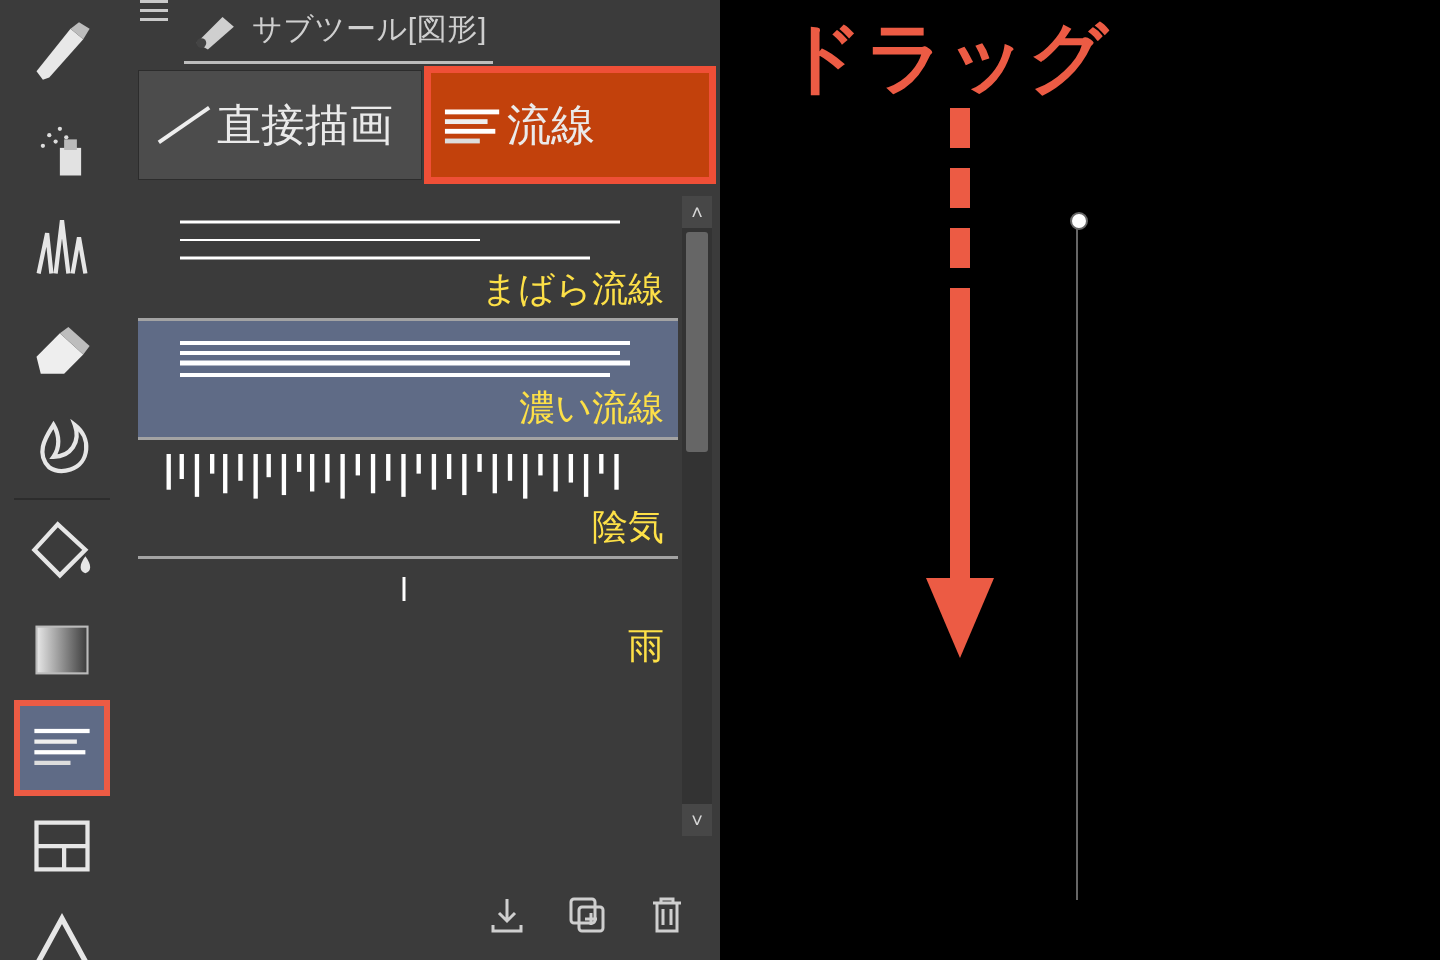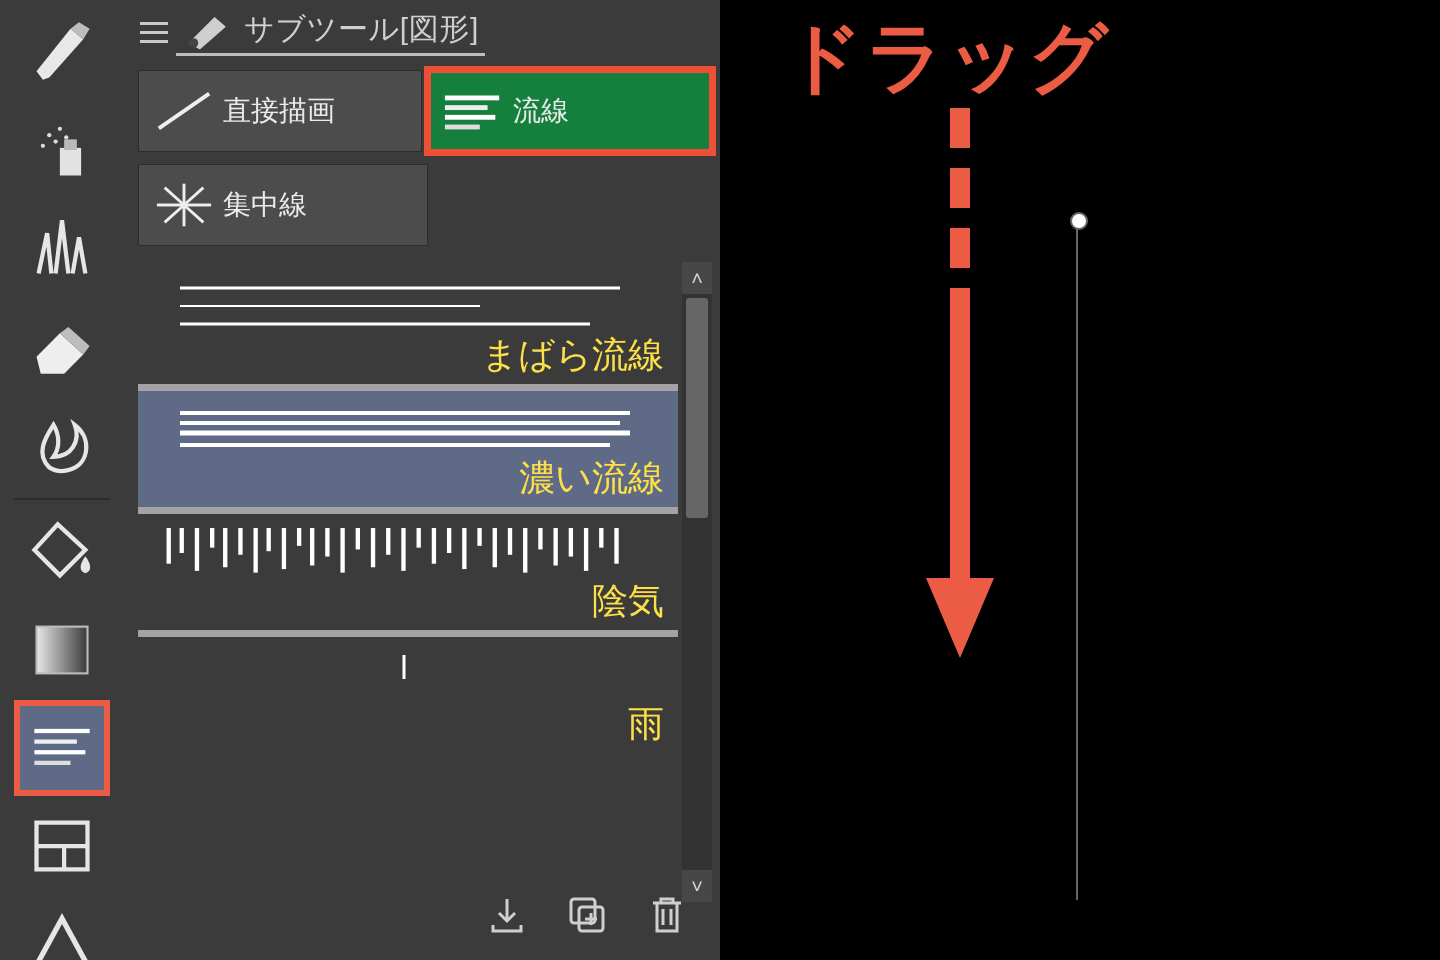--- a/index.html
+++ b/index.html
@@ -7,41 +7,41 @@
 
 
 .ui{position:absolute;left:0;top:0;width:720px;height:960px;background:#3b3b3b;color:#e8e8e8}
 .toolbar{position:absolute;left:0;top:0;width:124px;height:960px;background:#3b3b3b}
 .tool{width:88px;height:88px;margin:8px auto 10px;display:flex;align-items:center;justify-content:center}
 .tool svg{width:68px;height:68px}
 .sep{height:2px;margin:6px 14px;background:#2c2c2c}
 .tool.sel{outline:6px solid #ec5b44;outline-offset:-2px;background:#5f6b86}
 
 .panel{position:absolute;left:130px;top:0;width:590px;height:960px;background:#3b3b3b}
-.panel-head{display:flex;align-items:center;height:64px;gap:8px;padding-left:10px}
+.panel-head{display:flex;height:64px;gap:16px;padding-left:10px}
 .hamb{width:28px;display:flex;flex-direction:column;gap:6px}
 .hamb span{height:3px;background:#c9c9c9}
 .tab-chip{display:flex;align-items:center;gap:10px;border-bottom:3px solid #bdbdbd;padding:0 6px 2px}
 .tab-chip svg{width:52px;height:42px}
 .tab-title{font-size:30px;color:#cfcfcf;letter-spacing:.02em}
 
 .cat-row{display:flex;gap:6px;padding:6px 8px}
-.cat-btn{flex:1;min-width:250px;height:80px;background:#4c4c4c;border:1px solid #2c2c2c;display:flex;align-items:center;gap:8px;padding:0 14px;font-size:28px;color:#eaeaea;cursor:pointer}
+.cat-btn{flex:1;min-width:250px;height:80px;background:#4c4c4c;border:1px solid #2c2c2c;display:flex;align-items:center;gap:2px;padding:14px 14px;font-size:44px;color:#eaeaea;cursor:pointer}
 .cat-btn svg{width:62px;height:52px}
-.cat-btn.sel{background:#15803d;outline:7px solid #ef4f37;outline-offset:-3px}
+.cat-btn.sel{background:#c2410c;outline:7px solid #ef4f37;outline-offset:-3px}
 
 .list-wrap{position:relative;margin:10px 8px 0;height:640px;background:#3b3b3b}
 .scrollbar{position:absolute;right:0;top:0;width:30px;height:100%;background:#333}
 .sb-arrow{position:absolute;left:0;width:30px;height:32px;background:#474747;display:flex;align-items:center;justify-content:center;color:#d6d6d6;font-size:20px;cursor:pointer}
 .sb-arrow.top{top:0}
 .sb-arrow.bot{bottom:0}
 .sb-thumb{position:absolute;left:4px;top:36px;width:22px;height:220px;background:#666;border-radius:3px;cursor:pointer}
 
 .list{position:absolute;left:0;top:0;right:34px;bottom:0;overflow:hidden}
-.item{position:relative;height:116px;border-top:7px solid #a3a3a3;cursor:pointer}
+.item{position:relative;height:116px;border-top:3px solid #a3a3a3;cursor:pointer}
 .item:first-child{border-top:none;margin-top:6px}
 .item.sel{background:#5f6b86}
 .item .preview{position:absolute;left:22px;right:18px;top:14px;bottom:52px}
 .item .label{position:absolute;right:14px;bottom:4px;font-size:36px;color:#fde047}
 
 .footer{position:absolute;left:130px;bottom:4px;width:590px;height:82px;display:flex;justify-content:flex-end;align-items:center;gap:22px;padding-right:24px;box-sizing:border-box}
 .f-btn{width:58px;height:58px;display:flex;align-items:center;justify-content:center;cursor:pointer}
 .f-btn svg{width:48px;height:48px;stroke:#cfcfcf;fill:none;stroke-width:3}
 
 
@@ -158,37 +158,20 @@
           <span>直接描画</span>
         </div>
         <div class="cat-btn sel">
           <svg viewBox="0 0 64 48">
               <rect x="2" y="8" width="56" height="5" fill="#fff"></rect>
               <rect x="2" y="18" width="44" height="5" fill="#eee"></rect>
               <rect x="2" y="28" width="52" height="5" fill="#fff"></rect>
               <rect x="2" y="38" width="36" height="5" fill="#ddd"></rect>
             </svg>
           <span>流線</span>
-        </div>
-      </div>
-      <div class="cat-row">
-        <div class="cat-btn" style="max-width:260px">
-          <svg viewBox="0 0 64 48">
-            <g stroke="#eee" stroke-width="3">
-            <line x1="32" y1="24" x2="32" y2="2"></line>
-                <line x1="32" y1="24" x2="52" y2="6"></line>
-                <line x1="32" y1="24" x2="60" y2="24"></line>
-                <line x1="32" y1="24" x2="52" y2="42"></line>
-                <line x1="32" y1="24" x2="32" y2="46"></line>
-                <line x1="32" y1="24" x2="12" y2="42"></line>
-                <line x1="32" y1="24" x2="4" y2="24"></line>
-                <line x1="32" y1="24" x2="12" y2="6"></line>
-            </g>
-          </svg>
-          <span>集中線</span>
         </div>
       </div>
 
       <div class="list-wrap">
         <div class="list">
 
           <div class="item">
             <div class="preview">
               <svg viewBox="0 0 460 50" width="100%" height="100%">
                   <line x1="0" y1="6" x2="440" y2="6" stroke="#fff" stroke-width="3"></line>

